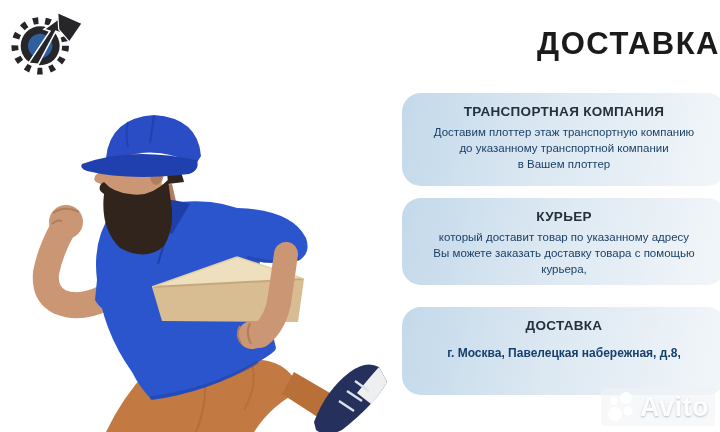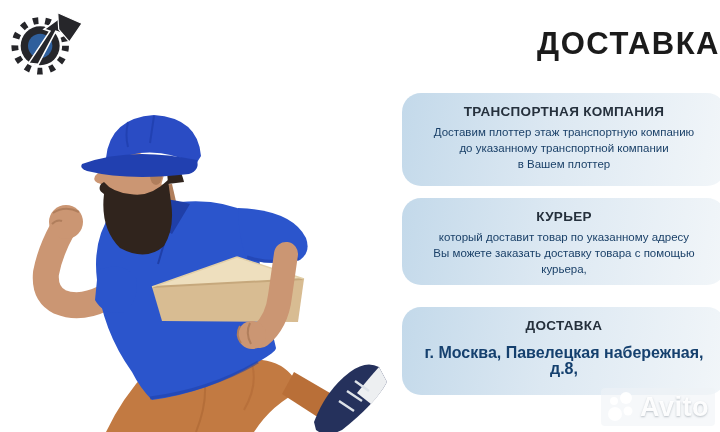--- a/index.html
+++ b/index.html
@@ -26,21 +26,21 @@
   .card-1{height:93px;}
   .card-2{height:87px; margin-top:12px;}
   .card-3{height:88px; margin-top:22px;}
   .card-title{
     font-size:13.5px; font-weight:700; color:#25303c; letter-spacing:.3px;
     margin:2px 0 5px 0;
   }
   .card-line{font-size:11.5px; line-height:16px; color:#1a4068; font-weight:500;}
   .card-line b{font-size:12.5px; font-weight:800; color:#143a63;}
   .card-3 .card-title{margin-bottom:12px;}
-  .card-3 .card-line{font-weight:700; font-size:16px; color:#15406e;}
+  .card-3 .card-line{font-weight:700; font-size:12px; color:#15406e;}
   
   .watermark{
     position:absolute; right:5px; bottom:6px; display:flex; align-items:center;
     gap:3px; padding:2px 6px; border-radius:4px;
     background:rgba(238,242,245,0.55);
   }
   .watermark .wordmark{
     font-size:27px; font-weight:700; letter-spacing:.5px;
     color:rgba(255,255,255,0.95);
     text-shadow:0 1px 2px rgba(130,142,152,0.5);

